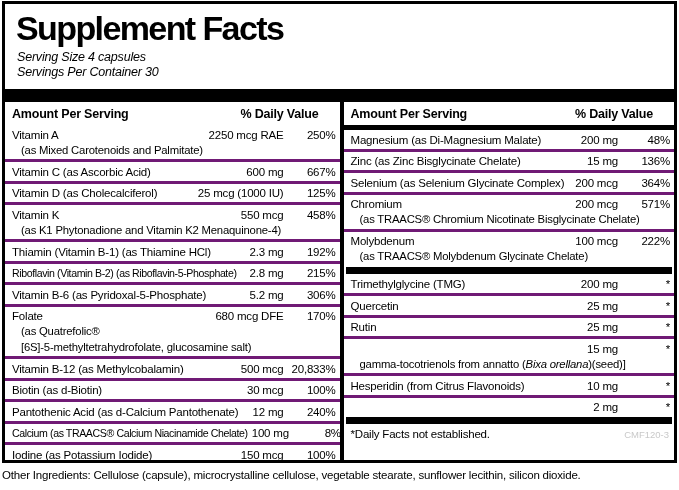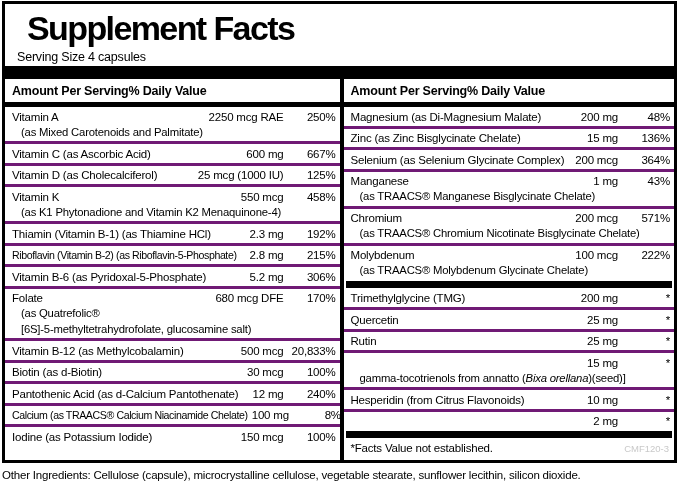--- a/index.html
+++ b/index.html
@@ -1,24 +1,24 @@
 <!DOCTYPE html>
 <html><head>
 <meta charset="utf-8">
 <style>
   html,body{margin:0;padding:0;background:#ffffff;}
   body{width:679px;height:490px;font-family:"Liberation Sans",sans-serif;color:#000;position:relative;overflow:hidden;}
   .panel{box-sizing:border-box;margin:1px 2px 0 2px;height:462px;border:3px solid #000;display:flex;flex-direction:column;background:#fff;}
-  .title{font-size:34px;font-weight:700;letter-spacing:-1.6px;line-height:1.0;padding:7px 10px 2px 22px;white-space:nowrap;}
-  .serving-info{padding:3px 10px 1px 12px;font-size:12.5px;line-height:15px;letter-spacing:-0.2px;}
+  .title{font-size:34px;font-weight:700;letter-spacing:-1.6px;line-height:1.0;padding:7px 10px 2px 11px;white-space:nowrap;}
+  .serving-info{padding:3px 10px 9px 12px;font-size:12.5px;line-height:15px;letter-spacing:-0.2px;font-style:italic;}
   .bar-full{height:13px;background:#000;}
   .cols{flex:1;display:flex;overflow:hidden;}
   .col{width:50%;box-sizing:border-box;display:flex;flex-direction:column;}
   .col-right{border-left:4px solid #000;}
-  .chead{display:flex;justify-content:flex-start;align-items:baseline;font-weight:700;font-size:12.5px;letter-spacing:-0.2px;padding:5px 21px 4px 7px;}
+  .chead{display:flex;justify-content:space-between;align-items:baseline;font-weight:700;font-size:12.5px;letter-spacing:-0.2px;padding:5px 21px 4px 7px;}
   .chead-bar{height:5px;background:#000;}
   .nrow{border-top:3px solid #701a75;}
   .nrow.nobord{border-top:none;}
   .rline{display:flex;align-items:center;padding:2.5px 4px 2px 7px;font-size:11.5px;line-height:14px;letter-spacing:-0.2px;}
   .nname{white-space:nowrap;}
   .nname.tight{font-size:10.6px;letter-spacing:-0.4px;}
   .namt{margin-left:auto;padding-left:4px;padding-right:8px;white-space:nowrap;flex-shrink:0;}
   .ndv{min-width:44px;text-align:right;white-space:nowrap;flex-shrink:0;}
   .sub{font-size:11.3px;line-height:13px;letter-spacing:-0.2px;padding:0 4px 2.5px 16px;white-space:nowrap;}
   .ital{font-style:italic;}
@@ -28,20 +28,21 @@
   .other{padding:6px 2px 0 2px;font-size:11.5px;letter-spacing:-0.2px;white-space:nowrap;}
   .oi-label{font-weight:400;}
 </style>
 </head>
 <body>
 
 <div class="panel">
   <div class="title">Supplement Facts</div>
   <div class="serving-info">
     <div>Serving Size 4 capsules</div>
+    <div>Servings Per Container 30</div>
   </div>
   <div class="bar-full"></div>
   <div class="cols">
     <div class="col col-left">
       <div class="chead">
         <span>Amount Per Serving</span>
         <span>% Daily Value</span>
       </div>
       <div class="chead-bar"></div>
       <div>
@@ -165,28 +166,20 @@
           </div>
           <div class="nrow">
             <div class="rline">
               <span class="nname">Selenium (as Selenium Glycinate Complex)</span>
               <span class="namt">200 mcg</span>
               <span class="ndv">364%</span>
             </div>
           </div>
           <div class="nrow">
             <div class="rline">
-              <span class="nname">Manganese</span>
-              <span class="namt">1 mg</span>
-              <span class="ndv">43%</span>
-            </div>
-            <div class="sub">(as TRAACS® Manganese Bisglycinate Chelate)</div>
-          </div>
-          <div class="nrow">
-            <div class="rline">
               <span class="nname">Chromium</span>
               <span class="namt">200 mcg</span>
               <span class="ndv">571%</span>
             </div>
             <div class="sub">(as TRAACS® Chromium Nicotinate Bisglycinate Chelate)</div>
           </div>
           <div class="nrow">
             <div class="rline">
               <span class="nname">Molybdenum</span>
               <span class="namt">100 mcg</span>
@@ -232,21 +225,21 @@
           </div>
           <div class="nrow">
             <div class="rline">
               <span class="namt">2 mg</span>
               <span class="ndv">*</span>
             </div>
           </div>
         </div>
       <div class="bar-thick"></div>
       <div class="footrow">
-        <span>*Facts Value not established.</span>
+        <span>*Daily Facts not established.</span>
         <span class="code">CMF120-3</span>
       </div>
     </div>
   </div>
 </div>
 
 <div class="other">
   <span class="oi-label">Other Ingredients:</span>
   <span>Cellulose (capsule), microcrystalline cellulose, vegetable stearate, sunflower lecithin, silicon dioxide.</span>
 </div>

